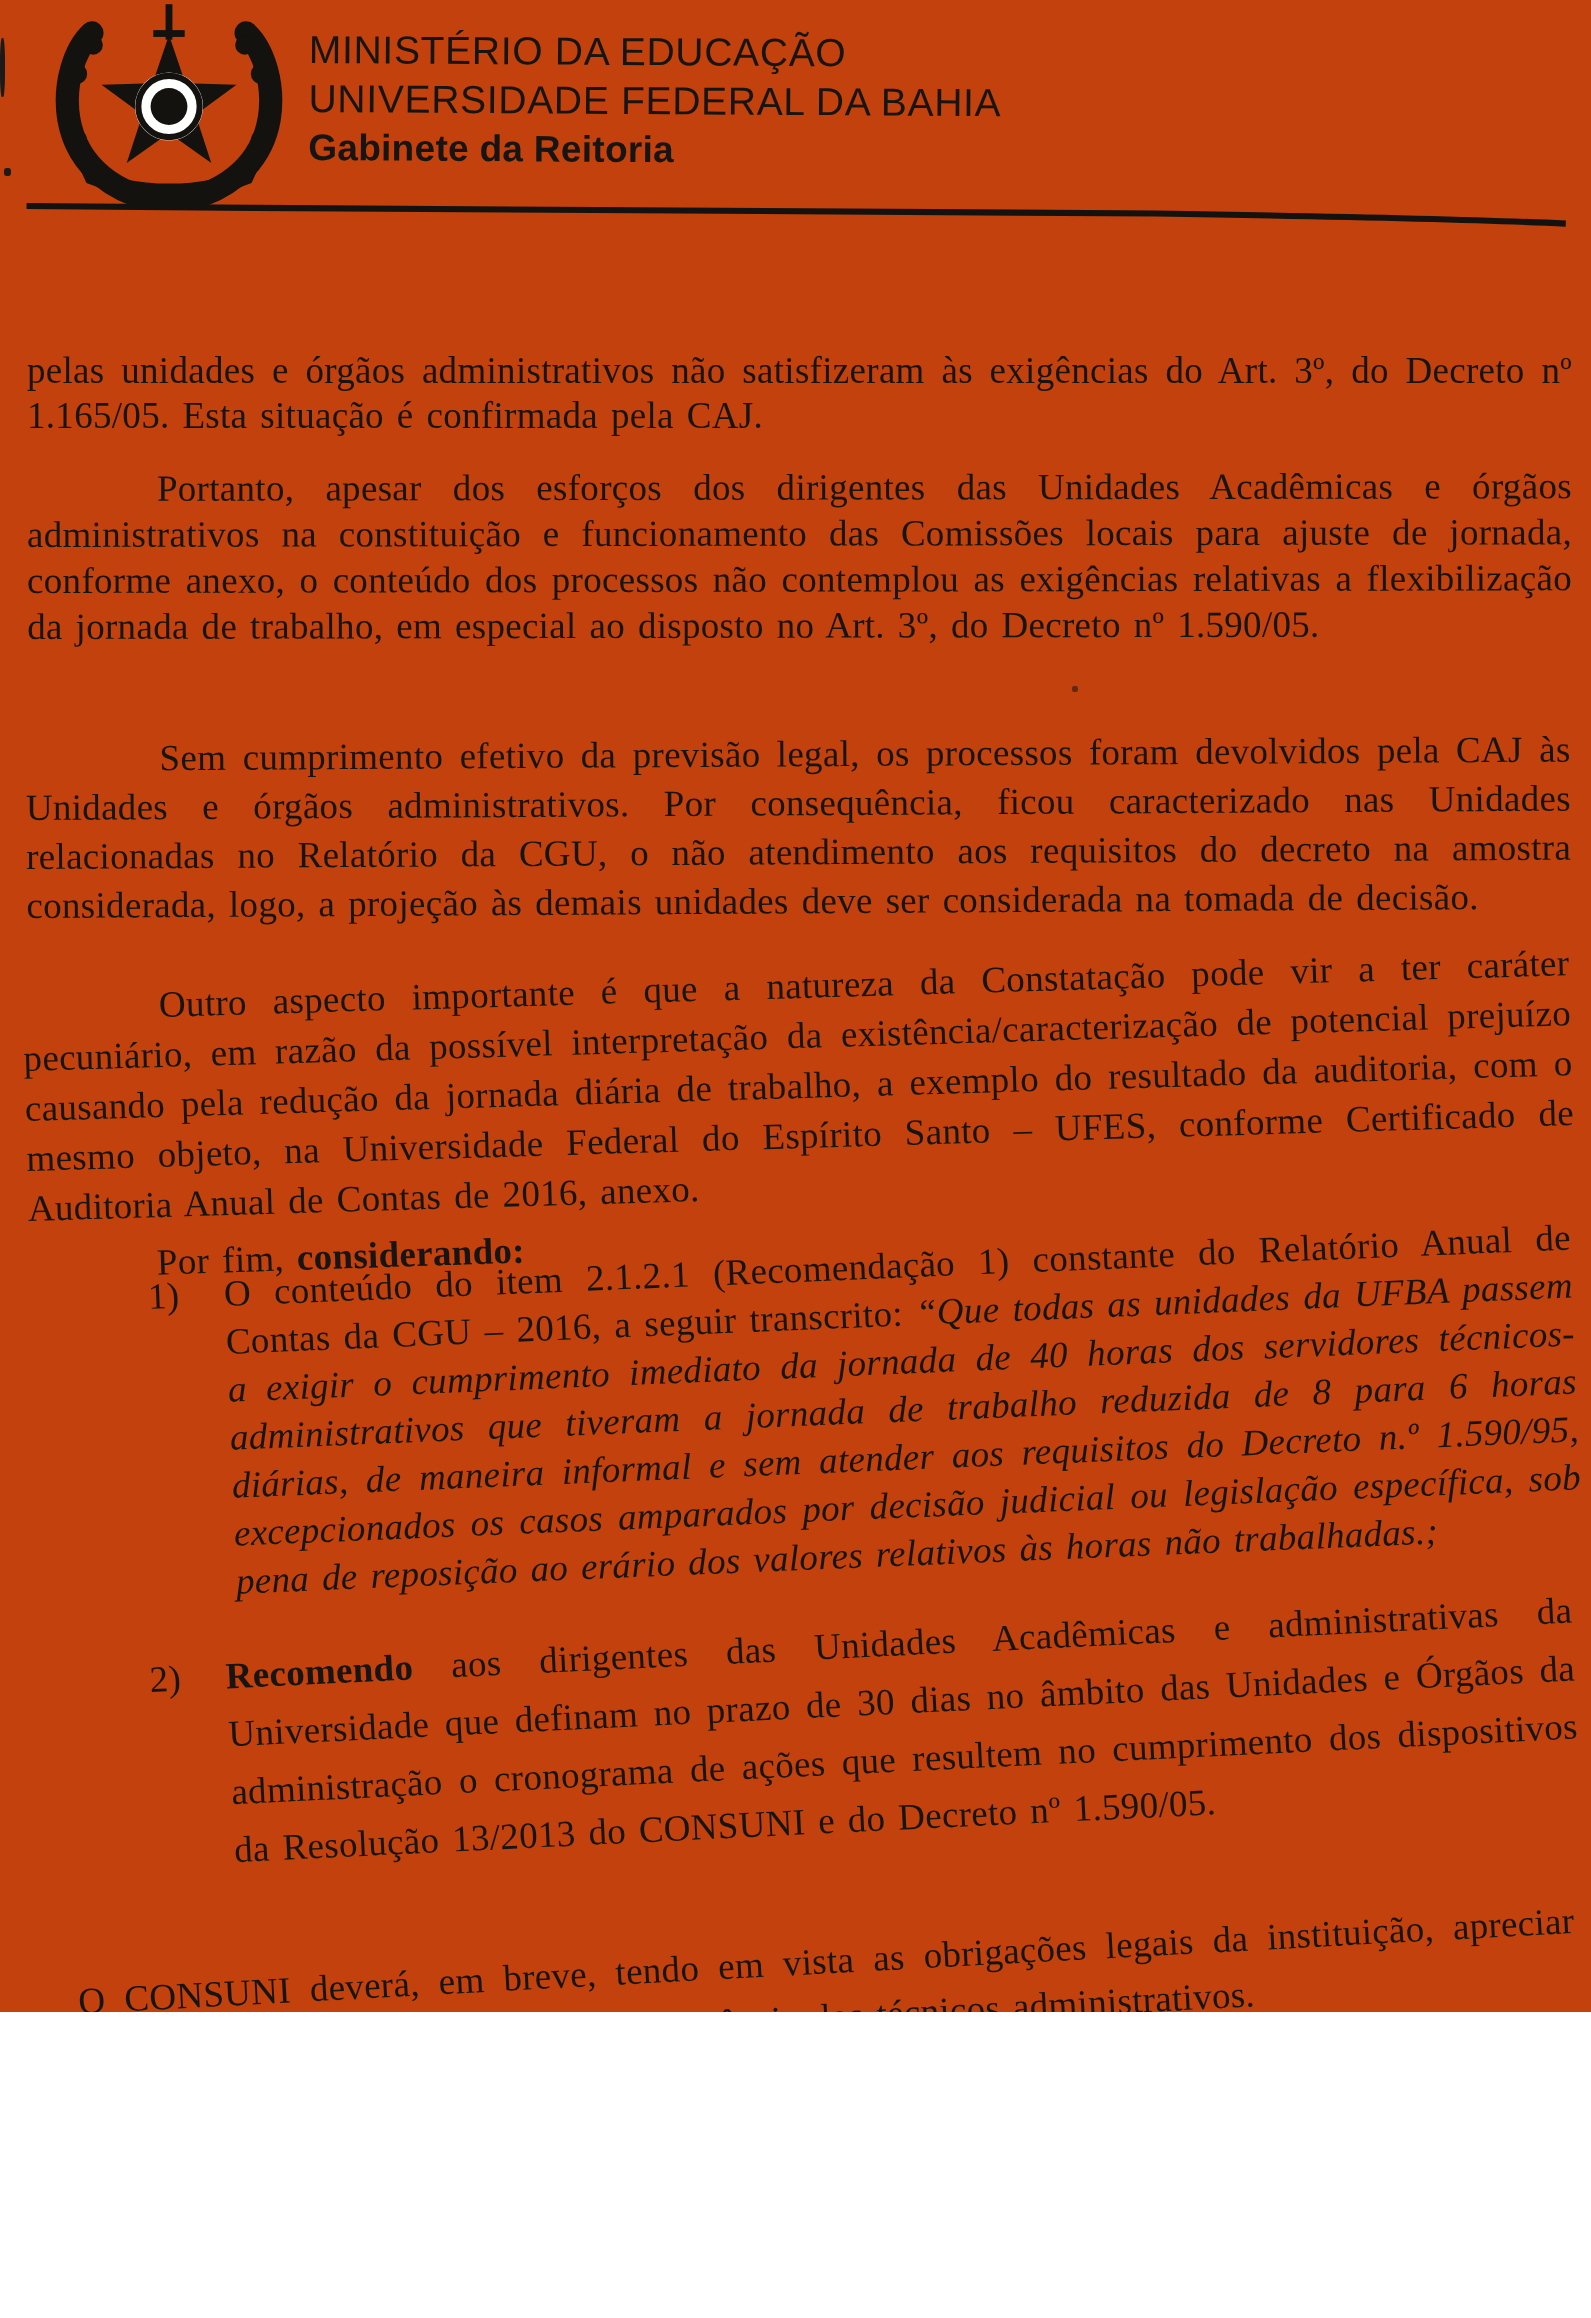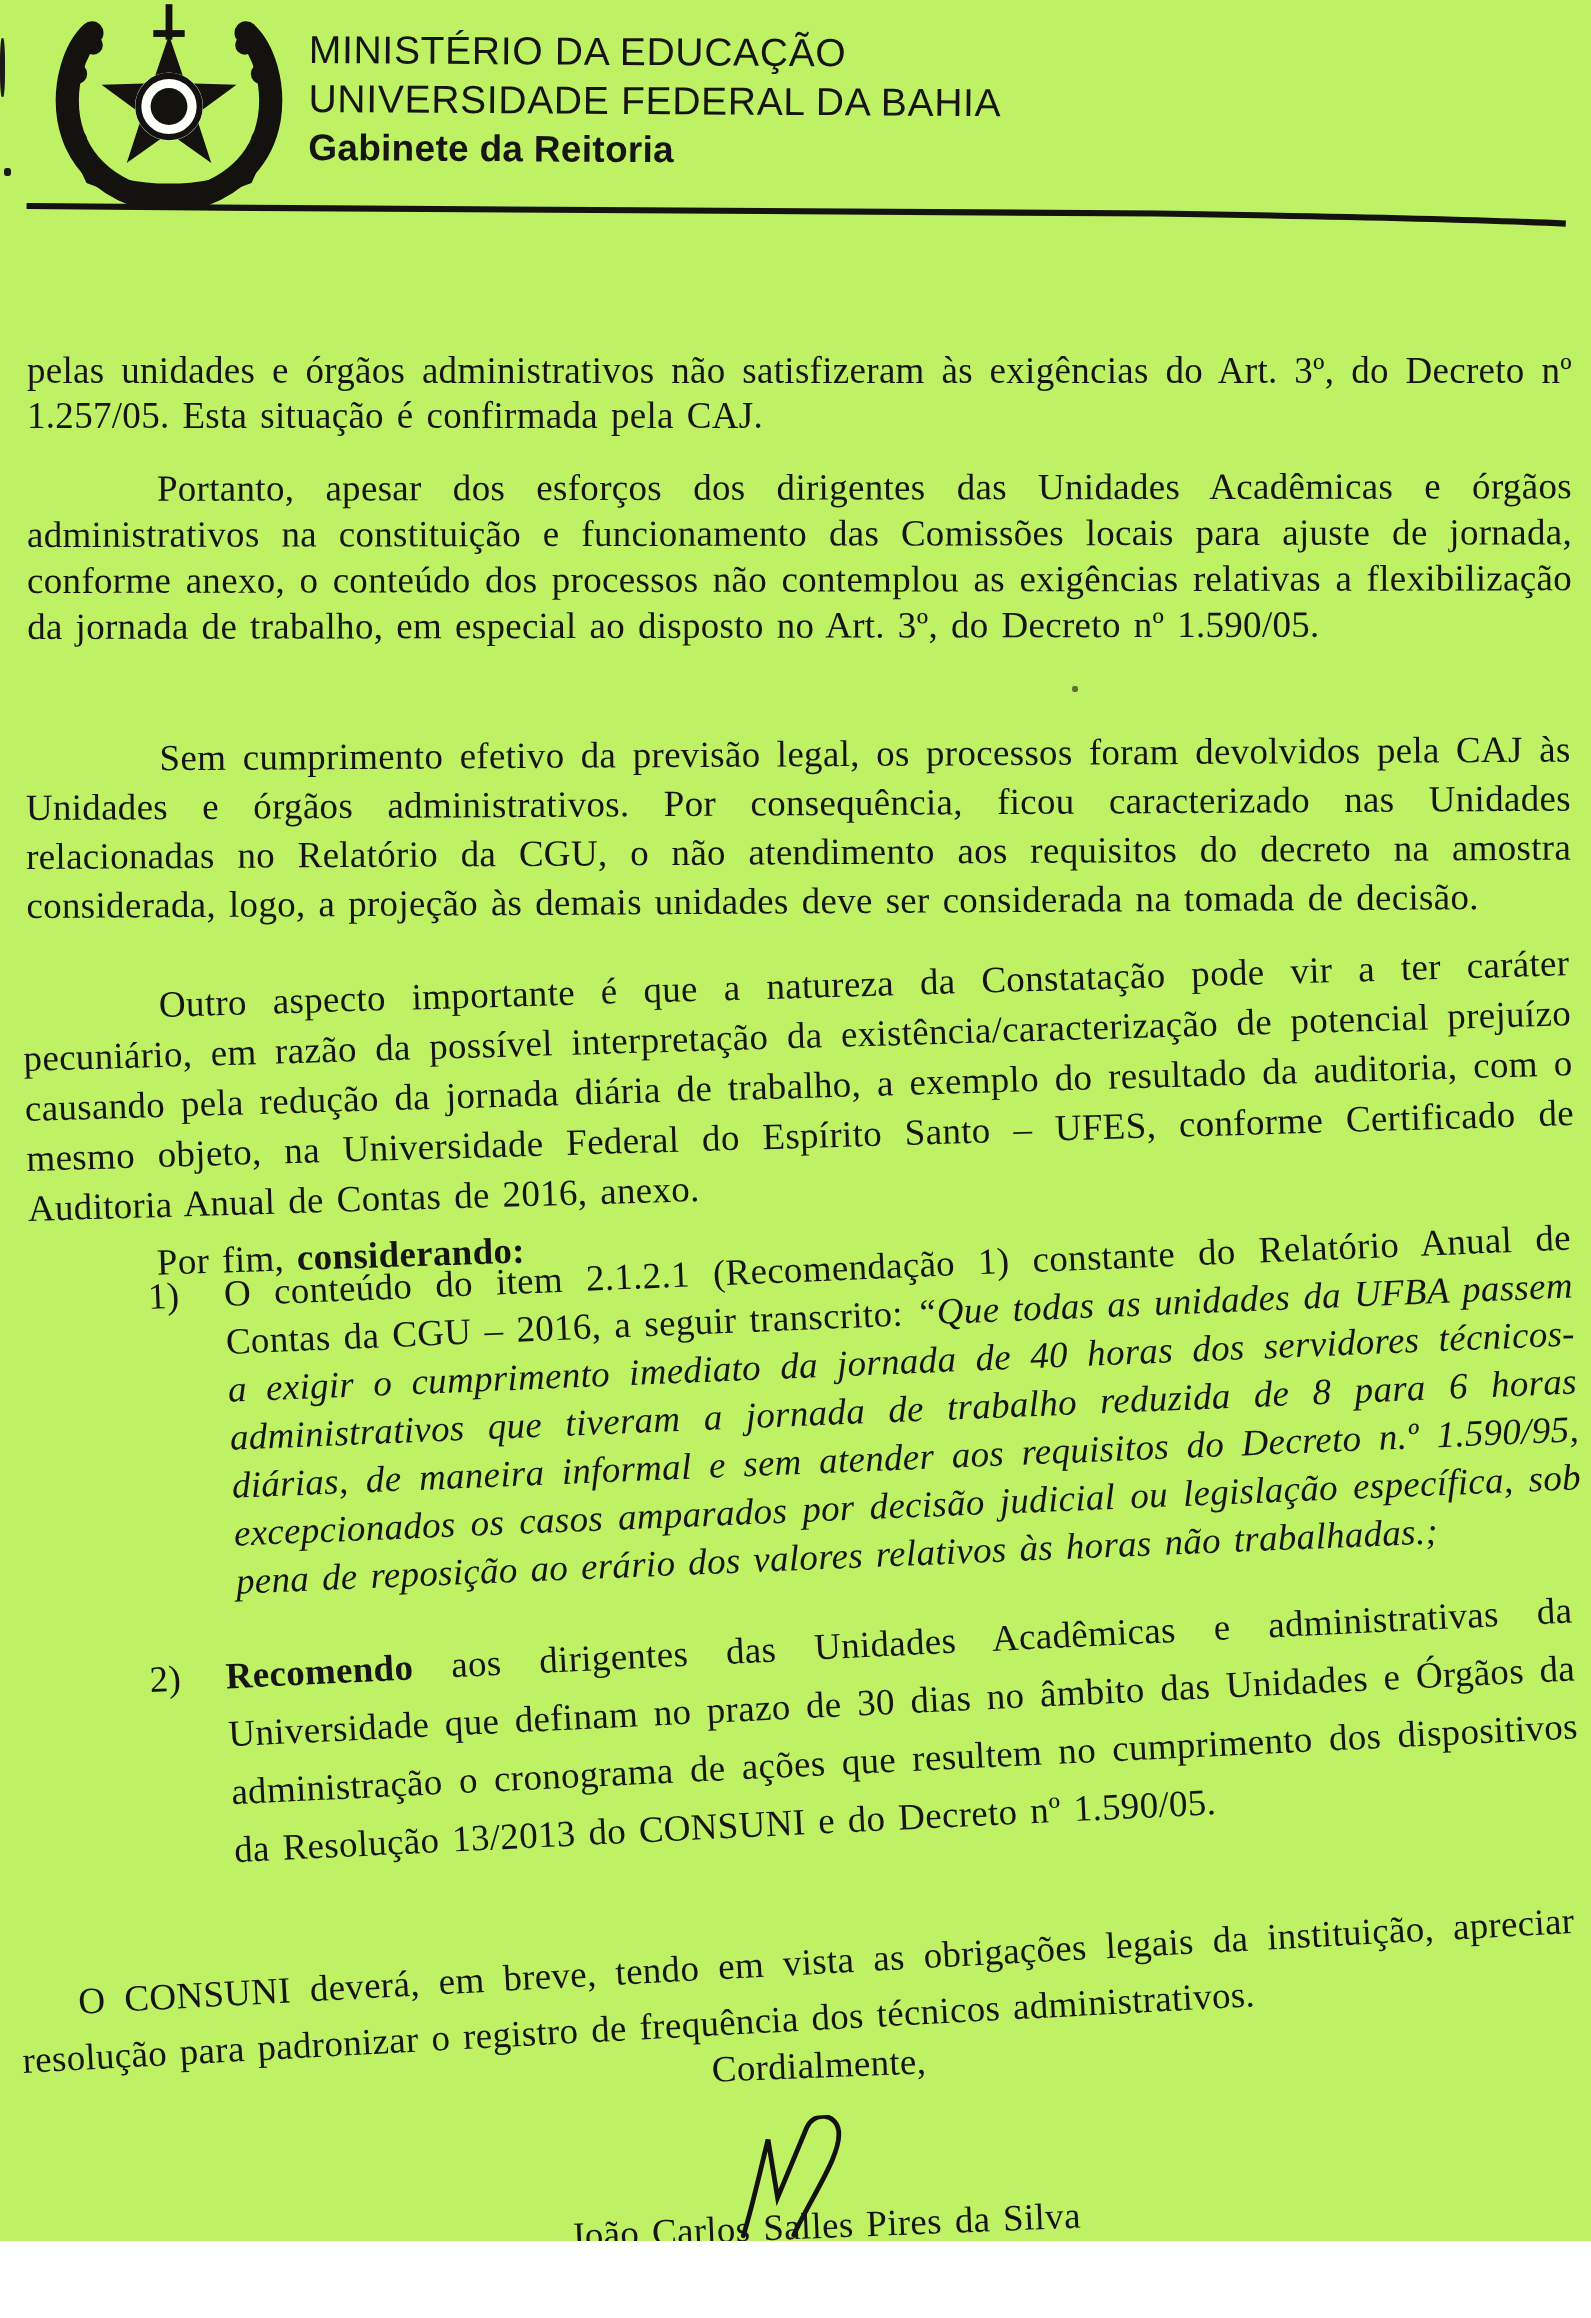--- a/index.html
+++ b/index.html
@@ -1,17 +1,17 @@
 <!DOCTYPE html>
 <html style="font-size:11px"><head>
 <meta charset="utf-8">
 <style>
   html,body{margin:0;padding:0;background:#ffffff;}
   .page{
-    position:relative;width:1591px;height:2241px;background:#bef264;overflow:hidden;
+    position:relative;width:1591px;height:2012px;background:#c2410c;overflow:hidden;
     font-family:"Liberation Serif", serif;color:#171513;
   }
   
   .hdr-logo{position:absolute;left:36px;top:4.1px;}
   .hdr-text{position:absolute;left:309px;top:24.6px;transform:rotate(0.35deg);transform-origin:left top;
     font-family:"Liberation Sans", sans-serif;line-height:49px;font-size:39px;letter-spacing:0.7px;white-space:nowrap;}
   .hdr-text .l3{font-weight:bold;font-size:37px;letter-spacing:0.3px;}
   .rule{position:absolute;left:0;top:198px;width:1591px;height:31px;}
   
   .p{position:absolute;font-size:37px;letter-spacing:0.3px;word-spacing:3.4px;text-align:justify;
@@ -76,21 +76,21 @@
     <div>MINISTÉRIO DA EDUCAÇÃO</div>
     <div>UNIVERSIDADE FEDERAL DA BAHIA</div>
     <div class="l3">Gabinete da Reitoria</div>
   </div>
   <div class="rule">
     <svg width="1591" height="31" viewBox="0 0 2330 46">
       <path d="M24 12 C 600 18 1200 15 1700 23 C 1950 27 2160 31 2308 38" fill="none" stroke="#14120f" stroke-width="9"></path>
     </svg>
   </div>
 
-  <p class="p p1">pelas unidades e órgãos administrativos não satisfizeram às exigências do Art. 3º, do Decreto nº 1.257/05. Esta situação é confirmada pela CAJ.</p>
+  <p class="p p1">pelas unidades e órgãos administrativos não satisfizeram às exigências do Art. 3º, do Decreto nº 1.165/05. Esta situação é confirmada pela CAJ.</p>
   <p class="p p2">Portanto, apesar dos esforços dos dirigentes das Unidades Acadêmicas e órgãos administrativos na constituição e funcionamento das Comissões locais para ajuste de jornada, conforme anexo, o conteúdo dos processos não contemplou as exigências relativas a flexibilização da jornada de trabalho, em especial ao disposto no Art. 3º, do Decreto nº 1.590/05.</p>
   <p class="p p3">Sem cumprimento efetivo da previsão legal, os processos foram devolvidos pela CAJ às Unidades e órgãos administrativos. Por consequência, ficou caracterizado nas Unidades relacionadas no Relatório da CGU, o não atendimento aos requisitos do decreto na amostra considerada, logo, a projeção às demais unidades deve ser considerada na tomada de decisão.</p>
   <p class="p p4">Outro aspecto importante é que a natureza da Constatação pode vir a ter caráter pecuniário, em razão da possível interpretação da existência/caracterização de potencial prejuízo causando pela redução da jornada diária de trabalho, a exemplo do resultado da auditoria, com o mesmo objeto, na Universidade Federal do Espírito Santo – UFES, conforme Certificado de Auditoria Anual de Contas de 2016, anexo.</p>
 
   <p class="p p5"><span>Por fim, </span><b>considerando:</b></p>
 
   <div class="item item1">
     <span class="num">1)</span>
     <span class="txt"><span>O conteúdo do item 2.1.2.1 (Recomendação 1) constante do Relatório Anual de Contas da CGU – 2016, a seguir transcrito: </span><span class="quote">“Que todas as unidades da UFBA passem a exigir o cumprimento imediato da jornada de 40 horas dos servidores técnicos-administrativos que tiveram a jornada de trabalho reduzida de 8 para 6 horas diárias, de maneira informal e sem atender aos requisitos do Decreto n.º 1.590/95, excepcionados os casos amparados por decisão judicial ou legislação específica, sob pena de reposição ao erário dos valores relativos às horas não trabalhadas.;</span></span>
   </div>

